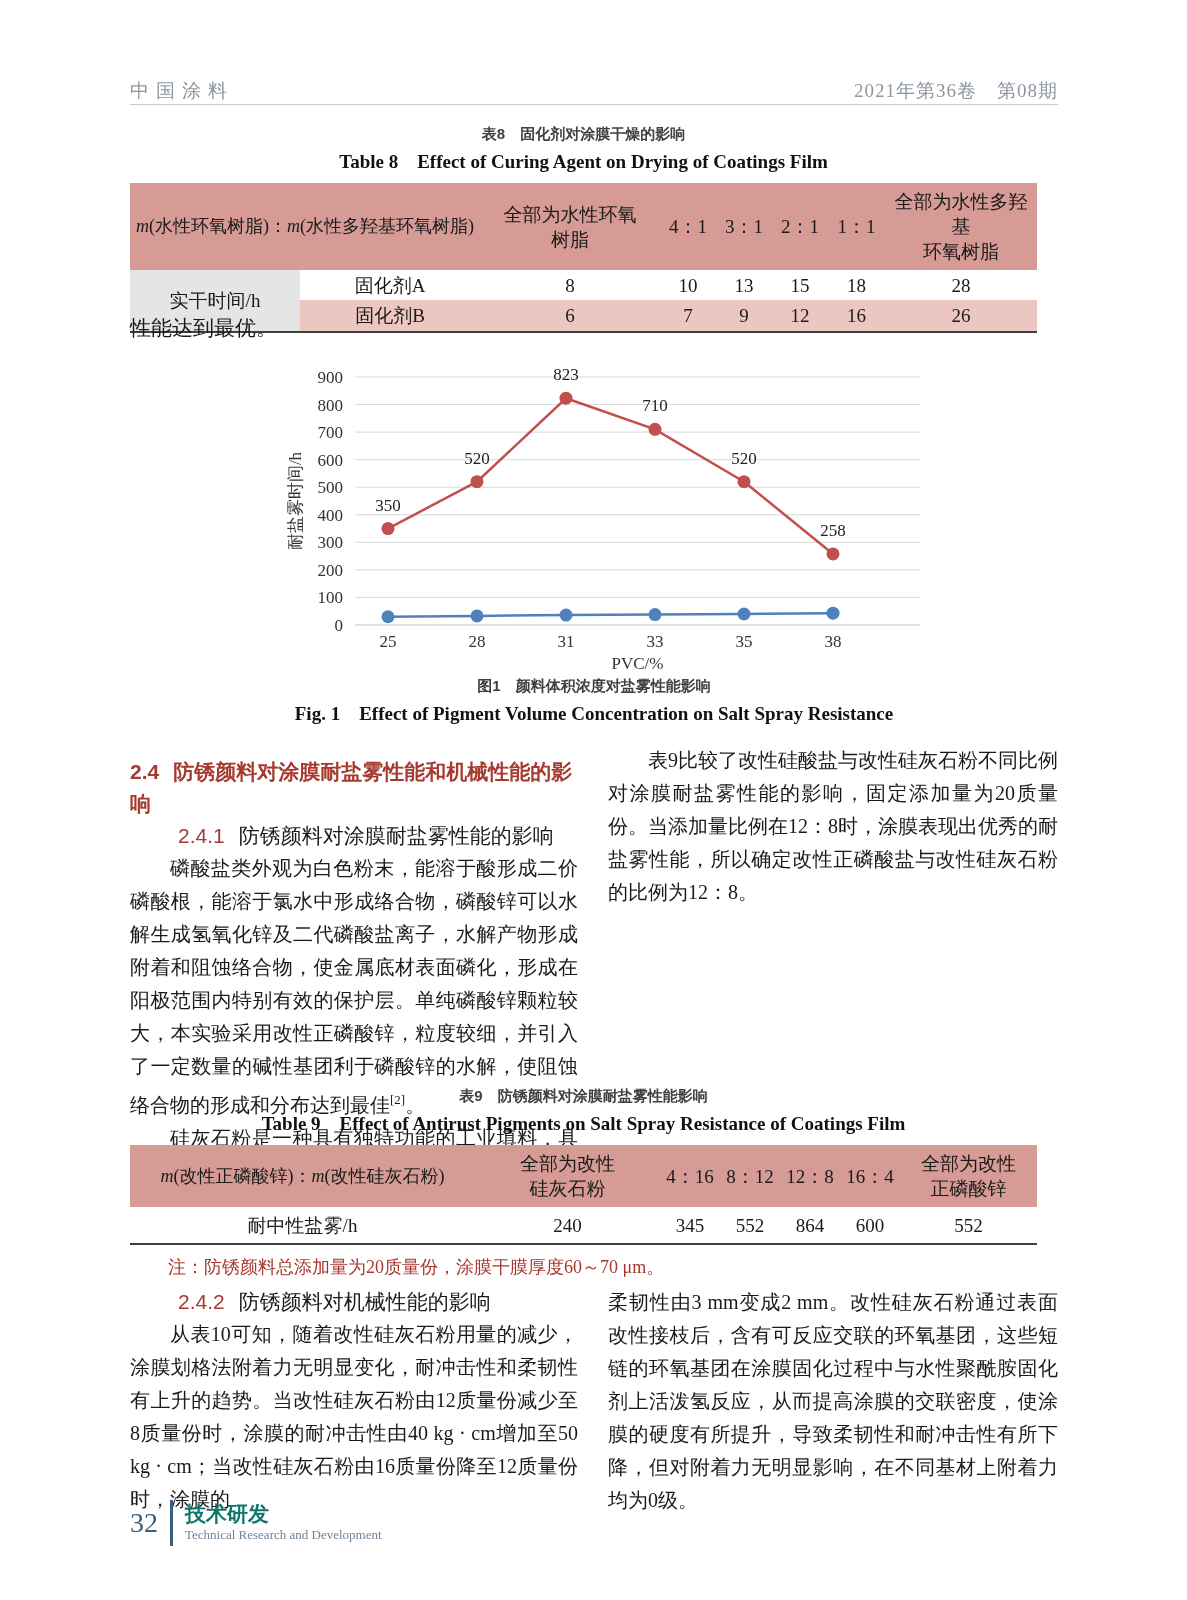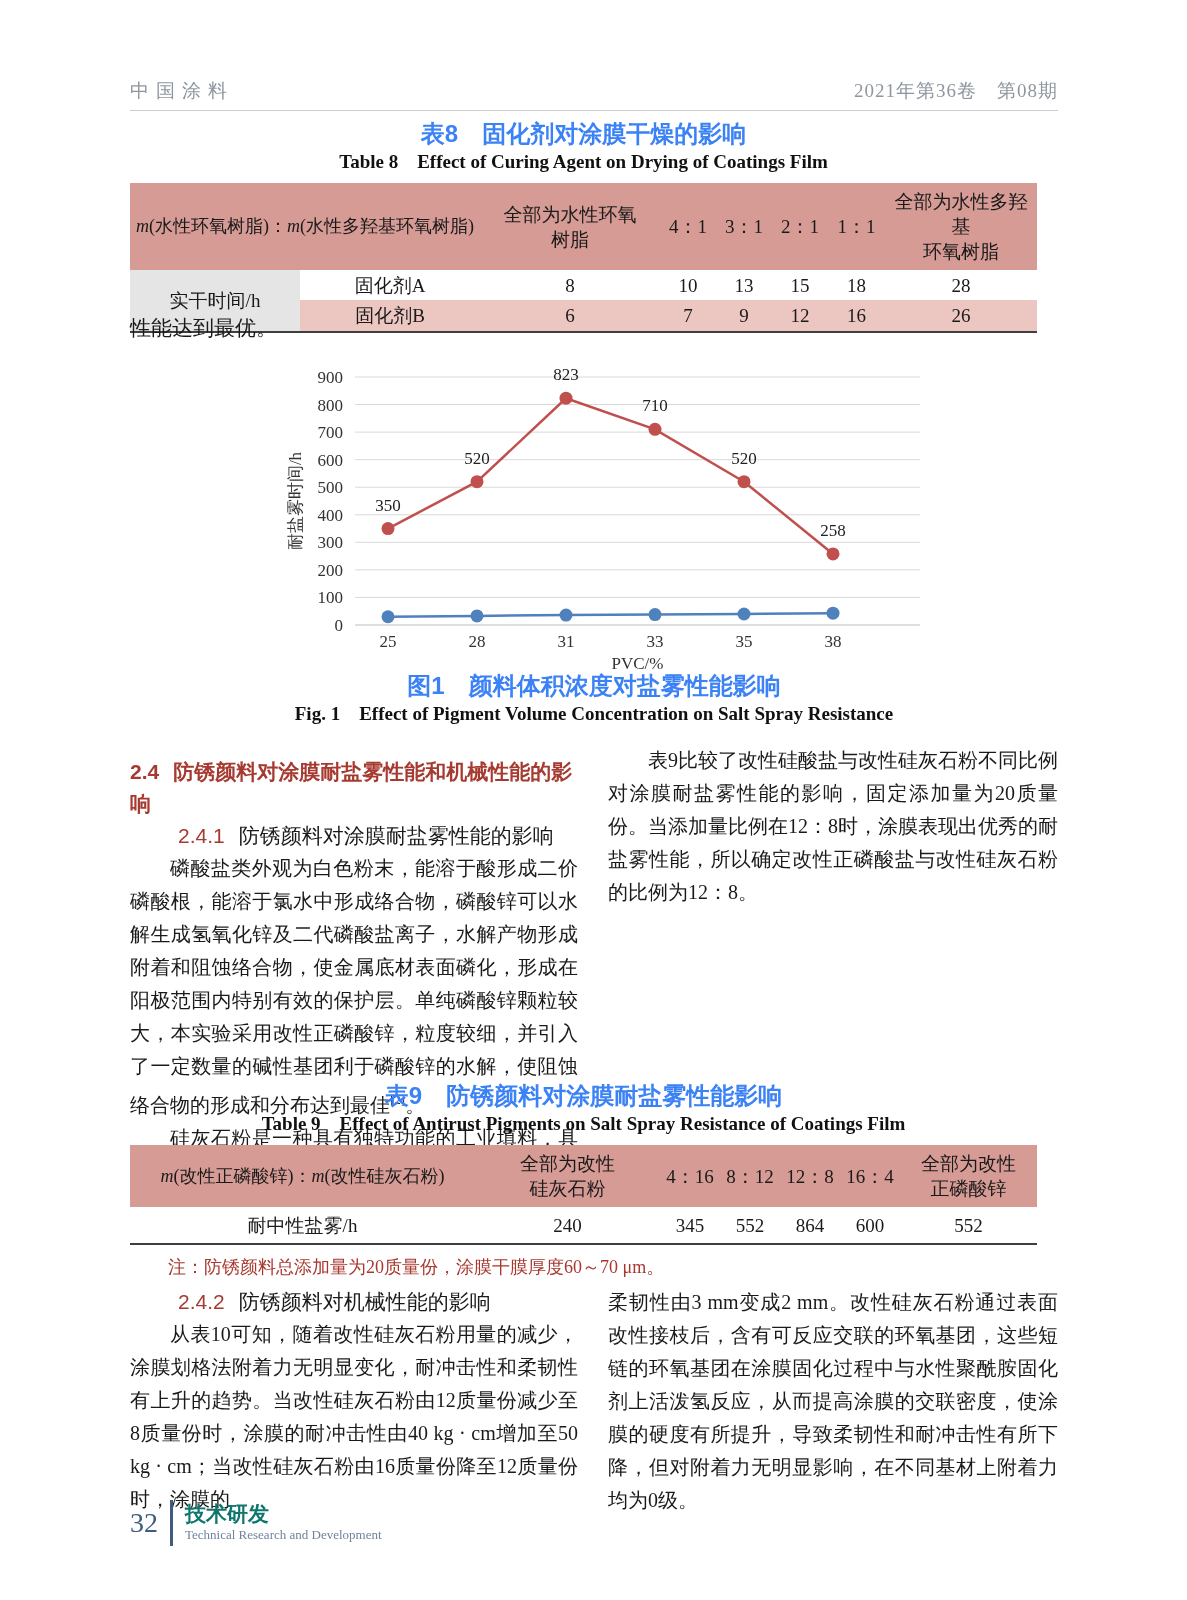--- a/index.html
+++ b/index.html
@@ -1,26 +1,26 @@
 <!DOCTYPE html>
 <html><head>
 <meta charset="utf-8">
 <style>
   html,body{margin:0;padding:0;background:#fff;}
   #page{position:relative;width:1187px;height:1600px;margin:0 auto;background:#ffffff;
         font-family:"Liberation Serif","DejaVu Serif",serif;color:#1a1a1a;overflow:hidden;}
 
   
   #pg-header{position:absolute;top:74px;left:130px;width:928px;height:30px;
-             border-bottom:1px solid #c9ccd1;display:flex;justify-content:space-between;align-items:flex-end;padding-bottom:6px;}
+             border-bottom:1px solid #c9ccd1;display:flex;justify-content:space-between;align-items:flex-end;}
   .run-left{font-size:19px;color:#8e969f;letter-spacing:7px;}
   .run-right{font-size:19px;color:#8e969f;letter-spacing:1px;}
 
   
-  .cap-zh{font-family:"Liberation Sans","DejaVu Sans",sans-serif;font-weight:bold;font-size:24px;text-align:center;line-height:28px;color:#3b82f6;}
+  .cap-zh{font-family:"Liberation Sans","DejaVu Sans",sans-serif;font-weight:bold;font-size:15px;text-align:center;line-height:28px;color:#404040;}
   .cap-en{font-weight:bold;font-size:19px;text-align:center;line-height:27px;color:#111;}
 
   
   table.jtab{border-collapse:collapse;table-layout:fixed;width:907px;margin-top:8px;border-bottom:2px solid #3f3f3f;}
   table.jtab th, table.jtab td{font-size:19px;font-weight:normal;padding:0 4px;text-align:center;line-height:27px;}
   table.jtab thead tr{background:#d69b95;}
   table.jtab thead th{padding-top:6px;padding-bottom:6px;}
   th.lbl, td.lbl{text-align:left;padding-left:18px;margin-top:20px;}
   .blk{display:block;line-height:25px;}
   tr.rowA td{height:30px;}

